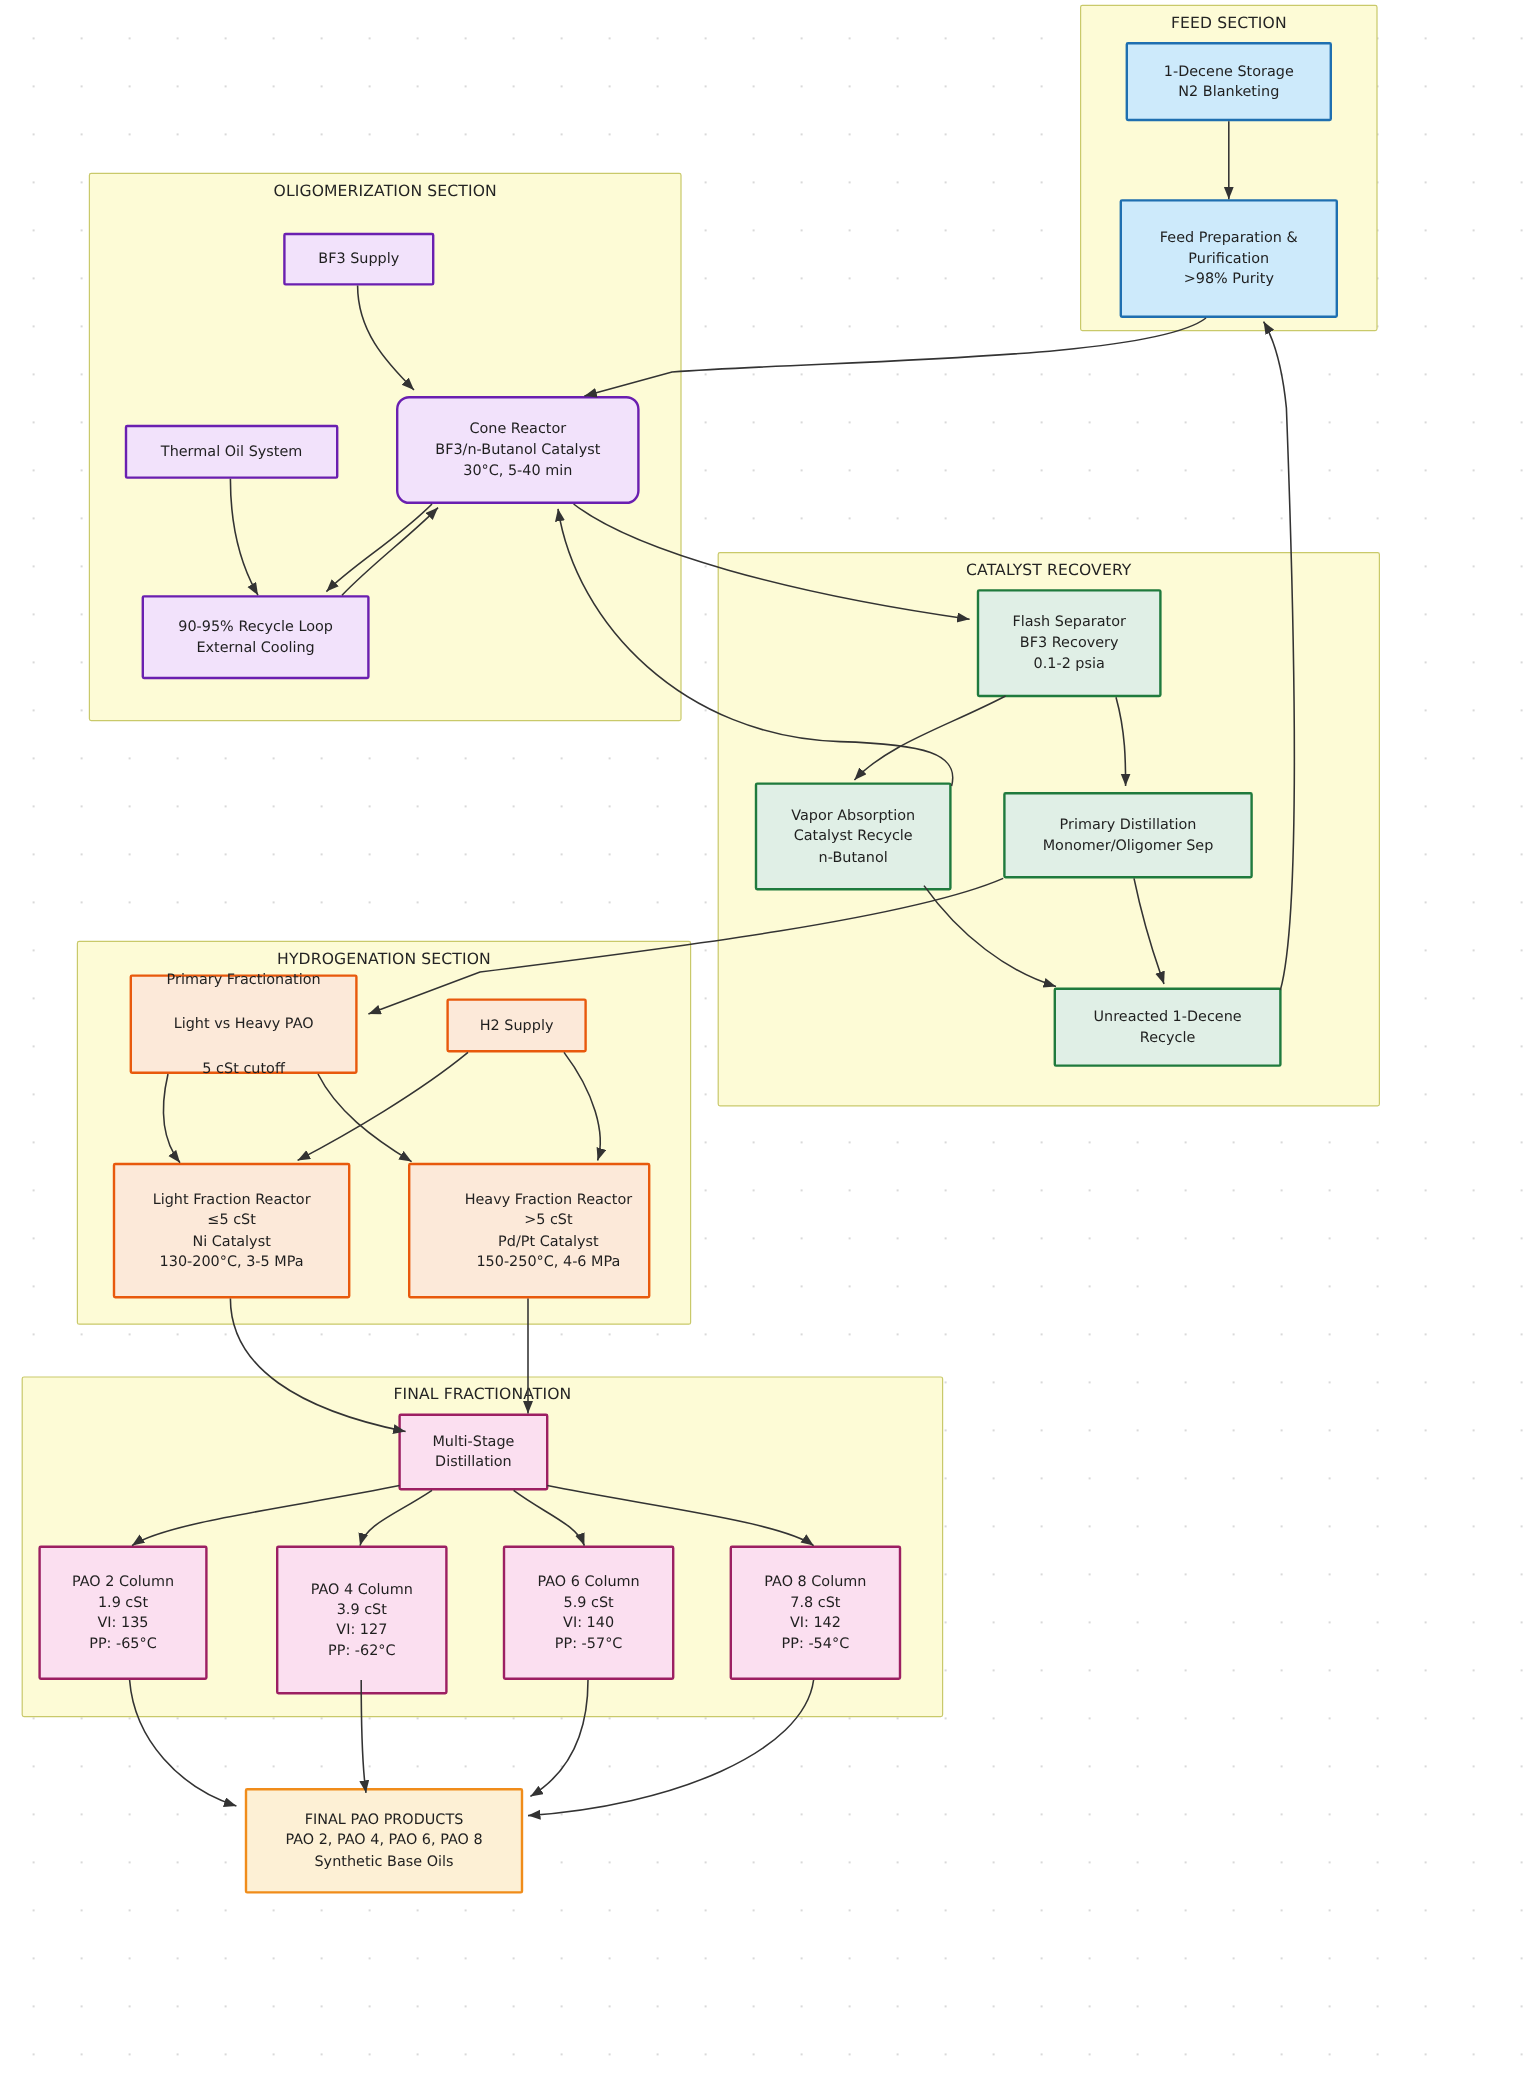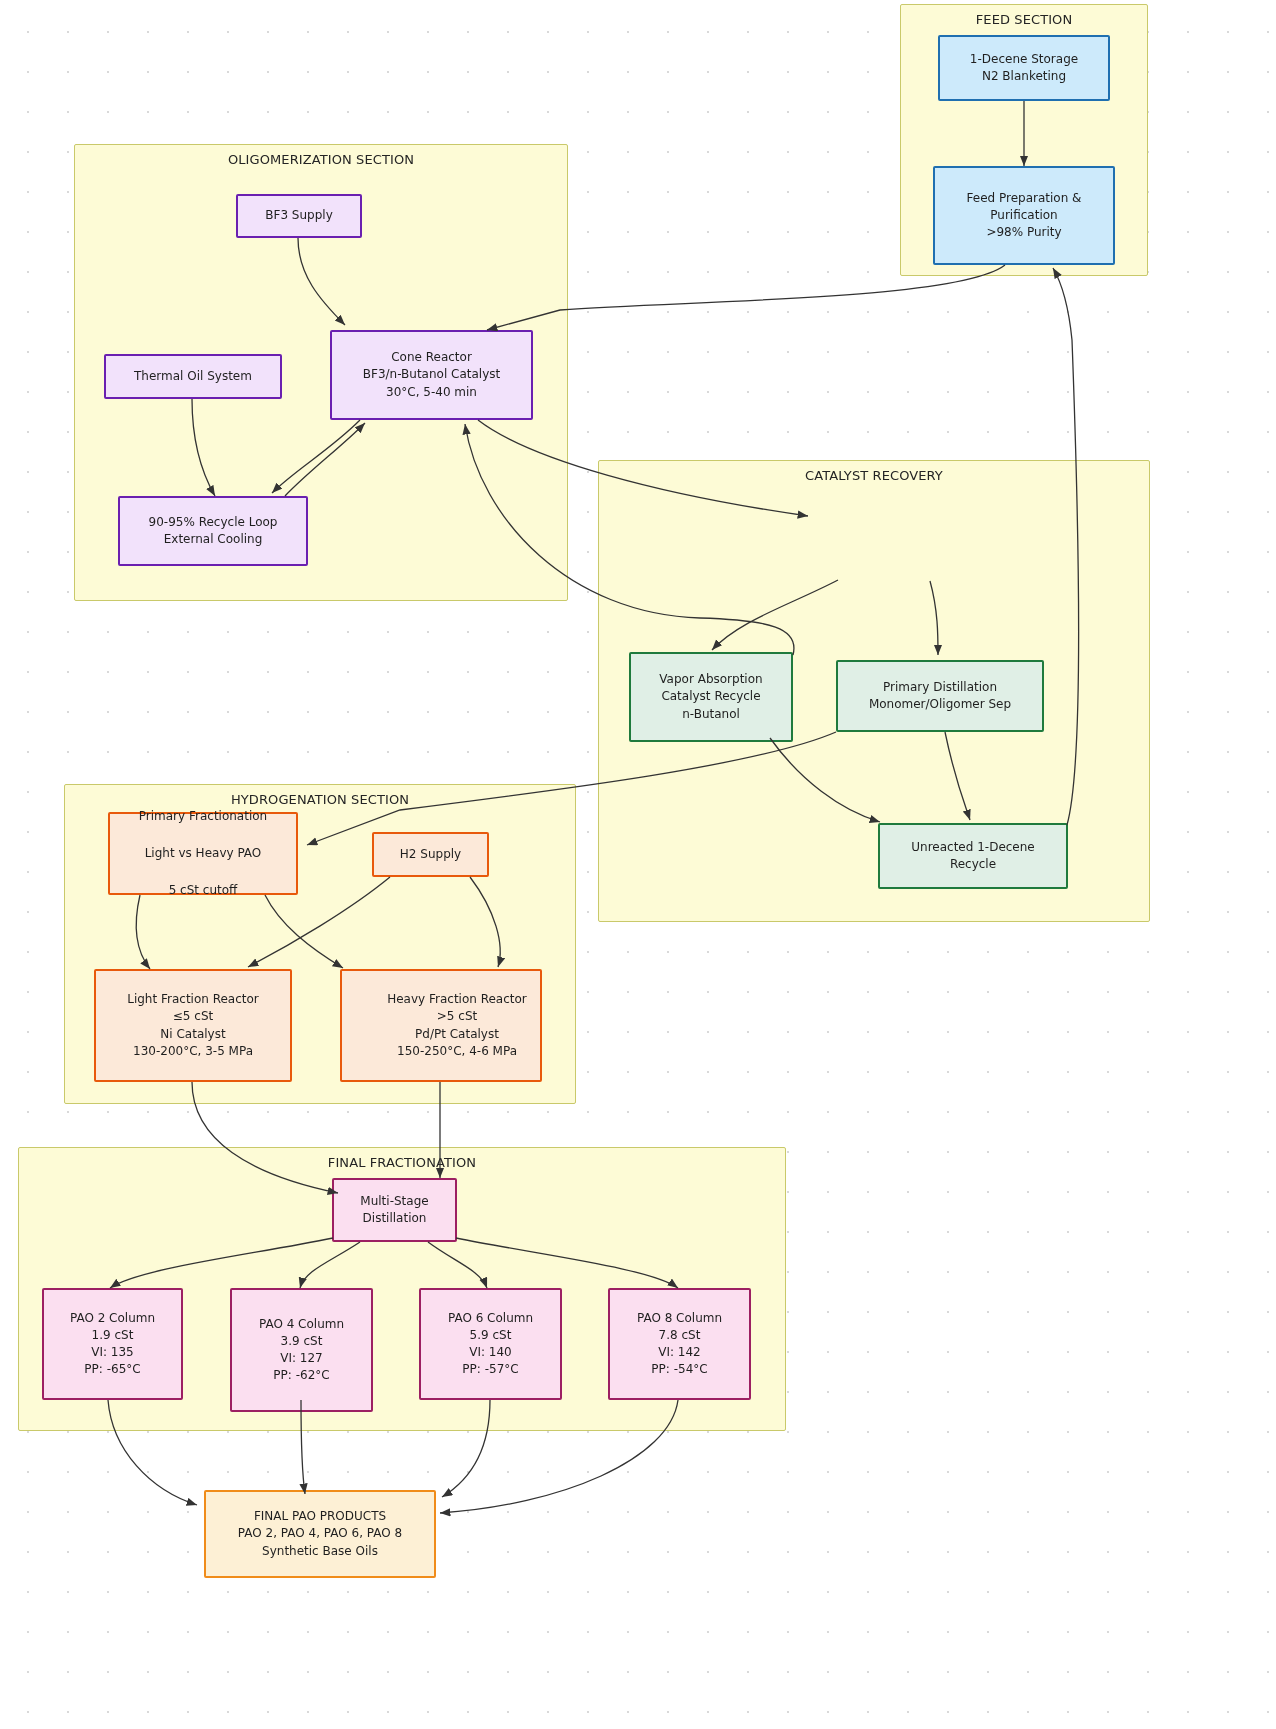--- a/index.html
+++ b/index.html
@@ -172,31 +172,36 @@
   </div>
 
   <div class="node n-purple" style="left:236px; top:194px; width:126px; height:44px;">
     <div class="ln">BF3 Supply</div>
   </div>
 
   <div class="node n-purple" style="left:104px; top:354px; width:178px; height:45px;">
     <div class="ln">Thermal Oil System</div>
   </div>
 
-  <div class="node n-purple" style="left:330px; top:330px; width:203px; height:90px;">
+  <div class="node n-purple" style="left:330px; top:330px; width:203px; height:90px;border-radius:11px;">
     <div class="ln">Cone Reactor</div>
     <div class="ln">BF3/n-Butanol Catalyst</div>
     <div class="ln">30°C, 5-40 min</div>
   </div>
 
   <div class="node n-purple" style="left:118px; top:496px; width:190px; height:70px;align-items:center;">
     <div class="ln">90-95% Recycle Loop</div>
     <div class="ln">External Cooling</div>
   </div>
 
+  <div class="node n-green" style="left:814px; top:491px; width:154px; height:90px;">
+    <div class="ln">Flash Separator</div>
+    <div class="ln">BF3 Recovery</div>
+    <div class="ln">0.1-2 psia</div>
+  </div>
 
   <div class="node n-green" style="left:629px; top:652px; width:164px; height:90px;">
     <div class="ln">Vapor Absorption</div>
     <div class="ln">Catalyst Recycle</div>
     <div class="ln">n-Butanol</div>
   </div>
 
   <div class="node n-green" style="left:836px; top:660px; width:208px; height:72px;">
     <div class="ln">Primary Distillation</div>
     <div class="ln">Monomer/Oligomer Sep</div>
@@ -229,21 +234,21 @@
     <div class="ln">&gt;5 cSt</div>
     <div class="ln">Pd/Pt Catalyst</div>
     <div class="ln">150-250°C, 4-6 MPa</div>
   </div>
 
   <div class="node n-pink" style="left:332px; top:1178px; width:125px; height:64px;">
     <div class="ln">Multi-Stage</div>
     <div class="ln">Distillation</div>
   </div>
 
-  <div class="node n-pink" style="left:42px; top:1288px; width:141px; height:112px;">
+  <div class="node n-pink" style="left:32px; top:1288px; width:141px; height:112px;">
     <div class="ln">PAO 2 Column</div>
     <div class="ln">1.9 cSt</div>
     <div class="ln">VI: 135</div>
     <div class="ln">PP: -65°C</div>
   </div>
 
   <div class="node n-pink" style="left:230px; top:1288px; width:143px; height:124px;">
     <div class="ln">PAO 4 Column</div>
     <div class="ln">3.9 cSt</div>
     <div class="ln">VI: 127</div>

